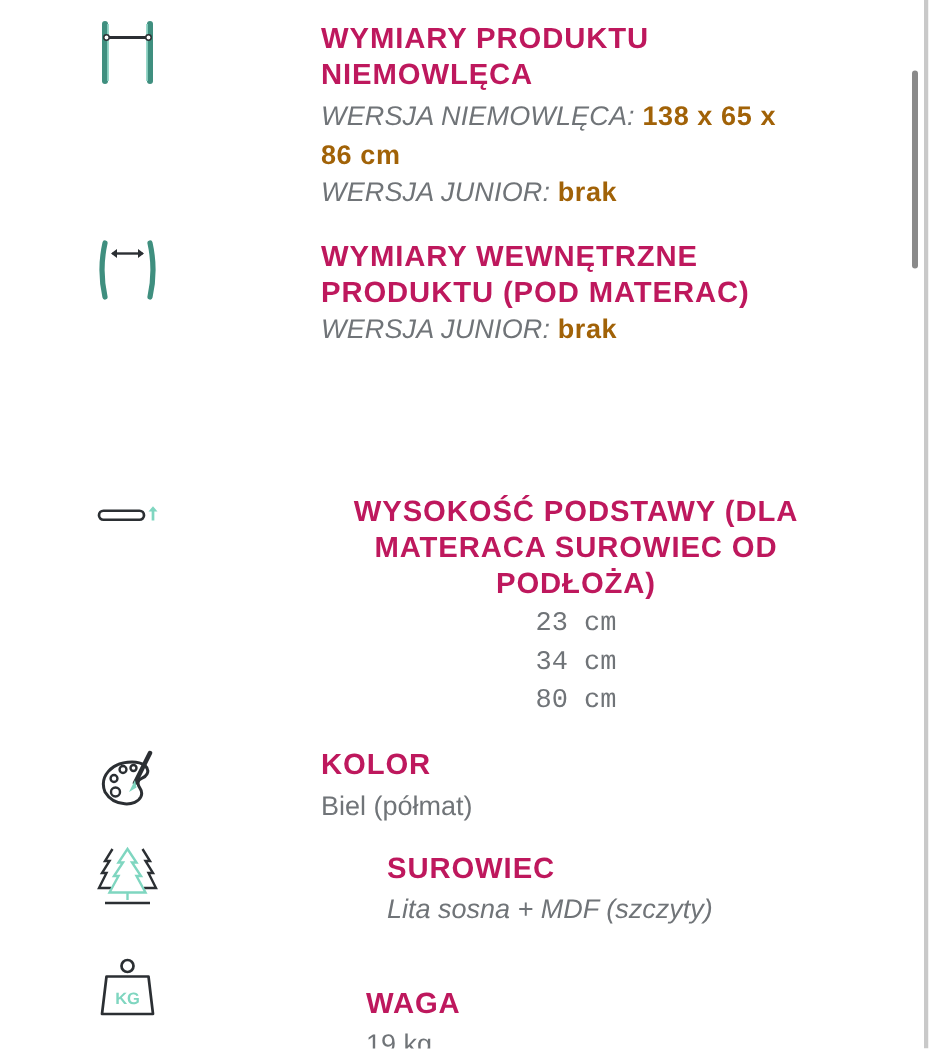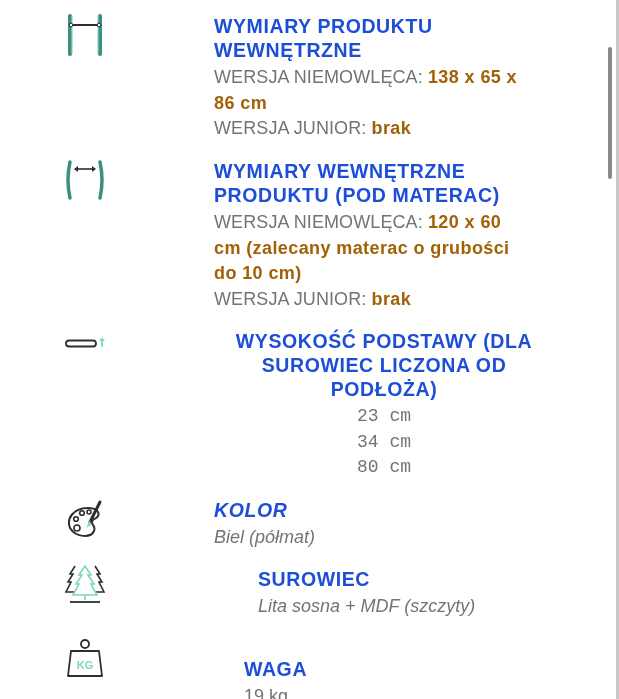--- a/index.html
+++ b/index.html
@@ -14,26 +14,26 @@
   }
   .icon {
     position: absolute; left: 58px; width: 54px; height: 44px;
     display: flex; align-items: center; justify-content: center;
   }
   .text {
     position: absolute; left: 214px; width: 340px;
   }
   .title {
     font-weight: bold; font-size: 19.5px; line-height: 24px;
-    letter-spacing: 0.6px; color: #1d4ed8; margin: 0;
+    letter-spacing: 0.6px; color: #be185d; margin: 0;
   }
   .line {
     font-size: 18px; line-height: 25.5px; color: #707478; margin: 0;
   }
-  .line .label { letter-spacing: 0.1px; }
+  .line .label { letter-spacing: 0.1px; font-style: italic; }
   .line b { font-weight: bold; color: #a16207; letter-spacing: 0.4px; }
   .scrollbar-track {
     position: absolute; right: 0; top: 0; width: 3px; height: 699px;
     background: #c9c9c9;
   }
   .scrollbar-thumb {
     position: absolute; left: 608px; top: 47px; width: 4px; height: 132px;
     border-radius: 2px; background: #8a8a8a;
   }
 </style>
@@ -48,21 +48,21 @@
       <path d="M12 4 L12 42" stroke="#8fd3c4" stroke-width="1.2"></path>
       <path d="M38 4 L38 42" stroke="#8fd3c4" stroke-width="1.2"></path>
       <line x1="11" y1="13" x2="39" y2="13" stroke="#2b2f33" stroke-width="2"></line>
       <circle cx="11" cy="13" r="1.8" fill="#fff" stroke="#2b2f33" stroke-width="1"></circle>
       <circle cx="39" cy="13" r="1.8" fill="#fff" stroke="#2b2f33" stroke-width="1"></circle>
     </svg>
   </div>
   <div class="text" style="top:14px;">
     <p class="title">
       <span>WYMIARY PRODUKTU</span><br>
-      <span>WEWNĘTRZNE</span>
+      <span>NIEMOWLĘCA</span>
     </p>
     <p class="line" style="margin-top:3px;">
       <span class="label">WERSJA NIEMOWLĘCA: </span><b>138 x 65 x</b><br>
       <b>86 cm</b>
     </p>
     <p class="line">
       <span class="label">WERSJA JUNIOR: </span><b>brak</b>
     </p>
   </div>
 </div>
@@ -75,43 +75,38 @@
       <line x1="15" y1="11" x2="35" y2="11" stroke="#2b2f33" stroke-width="1.6"></line>
       <path d="M14 11 L18 8 L18 14 Z" fill="#2b2f33"></path>
       <path d="M36 11 L32 8 L32 14 Z" fill="#2b2f33"></path>
     </svg>
   </div>
   <div class="text" style="top:159px;">
     <p class="title">
       <span>WYMIARY WEWNĘTRZNE</span><br>
       <span>PRODUKTU (POD MATERAC)</span>
     </p>
-    <p class="line" style="margin-top:3px;">
-      <span class="label">WERSJA NIEMOWLĘCA: </span><b>120 x 60</b><br>
-      <b>cm (zalecany materac o grubości</b><br>
-      <b>do 10 cm)</b>
-    </p>
     <p class="line">
       <span class="label">WERSJA JUNIOR: </span><b>brak</b>
     </p>
   </div>
 </div>
 
 <div class="spec" style="top:0;">
   <div class="icon" style="top:322px;">
     <svg width="50" height="44" viewBox="0 0 50 44">
       <rect x="6" y="18.5" width="30" height="6" rx="3" fill="#fff" stroke="#2b2f33" stroke-width="1.8"></rect>
       <line x1="42" y1="25" x2="42" y2="17" stroke="#7fd6c0" stroke-width="1.8"></line>
       <path d="M39 19 L42 15.5 L45 19 Z" fill="#7fd6c0"></path>
     </svg>
   </div>
   <div class="text" style="top:329px;text-align:center;">
     <p class="title">
       <span>WYSOKOŚĆ PODSTAWY (DLA</span><br>
-      <span>SUROWIEC LICZONA OD</span><br>
+      <span>MATERACA SUROWIEC OD</span><br>
       <span>PODŁOŻA)</span>
     </p>
     <p class="line" style="margin-top:3px;font-family:Liberation Mono, monospace;">
       <span>23 cm</span><br>
       <span>34 cm</span><br>
       <span>80 cm</span>
     </p>
   </div>
 </div>
 
@@ -120,21 +115,21 @@
     <svg width="50" height="44" viewBox="0 0 50 44">
       <path d="M10 30 C6 20 14 10 28 10 C36 10 40 14 38 18 C36 22 32 20 32 24 C32 28 36 28 34 33 C31 40 16 40 10 30 Z" fill="#fff" stroke="#2b2f33" stroke-width="2"></path>
       <circle cx="16" cy="21" r="2.3" fill="none" stroke="#2b2f33" stroke-width="1.6"></circle>
       <circle cx="22" cy="15" r="2.3" fill="none" stroke="#2b2f33" stroke-width="1.6"></circle>
       <circle cx="29" cy="14" r="2" fill="none" stroke="#2b2f33" stroke-width="1.6"></circle>
       <circle cx="17" cy="30" r="3" fill="none" stroke="#2b2f33" stroke-width="1.6"></circle>
       <path d="M40 4 L30 24" stroke="#2b2f33" stroke-width="3" stroke-linecap="round"></path>
       <path d="M30 22 L26 30 L31 27 Z" fill="#7fd6c0"></path>
     </svg>
   </div>
-  <div class="text" style="top:498px;font-style:italic;">
+  <div class="text" style="top:498px;">
     <p class="title">KOLOR</p>
     <p class="line" style="margin-top:3px;">Biel (półmat)</p>
   </div>
 </div>
 
 <div class="spec" style="top:0;">
   <div class="icon" style="top:562px;">
     <svg width="50" height="44" viewBox="0 0 50 44">
       <path d="M15 4 L10 12 L13 12 L8 20 L11 20 L6 30 L14 30" fill="none" stroke="#2b2f33" stroke-width="1.6"></path>
       <path d="M35 4 L40 12 L37 12 L42 20 L39 20 L44 30 L36 30" fill="none" stroke="#2b2f33" stroke-width="1.6"></path>

